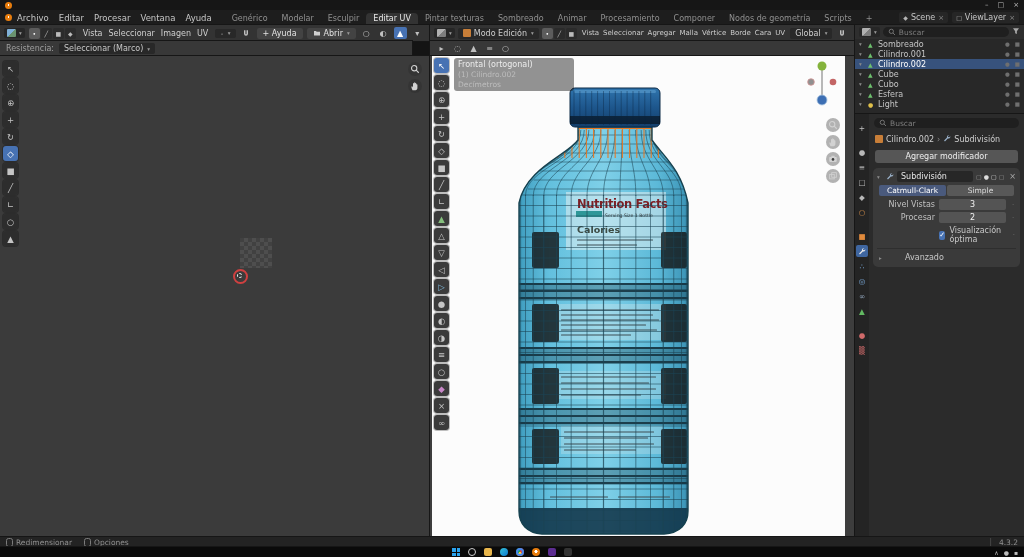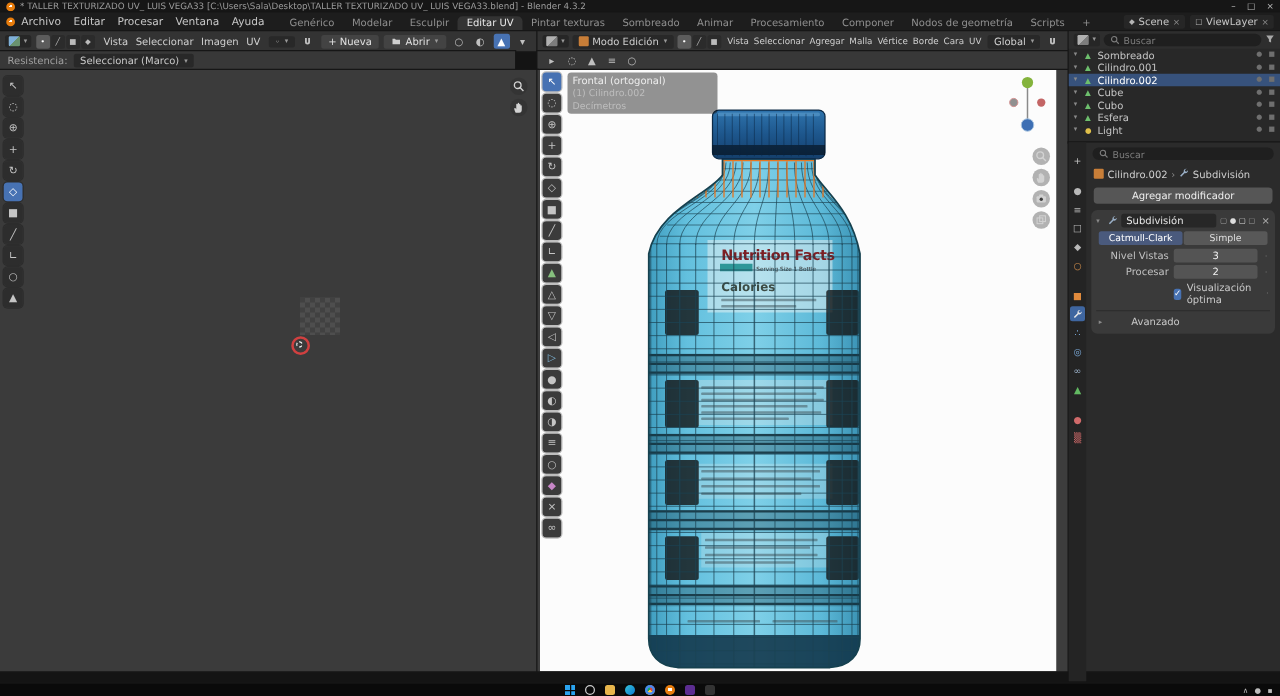--- a/index.html
+++ b/index.html
@@ -147,21 +147,20 @@
     </symbol>
   <symbol id="i-arrow" viewBox="0 0 12 12">
       <path d="M3,1 L3,10.2 L5.4,8 L6.8,11 L8.3,10.3 L7,7.4 L10.2,7.2 Z"></path>
     </symbol>
 </svg>
 
 <div id="app">
 
   <div id="titlebar" class="pane">
     <span class="blogo"></span>
-    <span>* TALLER TEXTURIZADO UV_ LUIS VEGA33 [C:\Users\Sala\Desktop\TALLER TEXTURIZADO UV_ LUIS VEGA33.blend] - Blender 4.3.2</span>
     <span id="wctl">
       <span>–</span>
       <span>□</span>
       <span>×</span>
     </span>
   </div>
 
   <div id="menubar" class="pane">
     <span class="blogo"></span>
     <span id="mb-menus" class="menus">
@@ -219,21 +218,21 @@
     <span class="ddl">
         <span style="font-size:6px">◦</span>
         <span class="car">▾</span>
       </span>
     <span class="ib">
         <svg class="us-s">
           <use href="#i-magnet"></use>
         </svg>
       </span>
     <span class="hbtn">
-        <span>+ Nueva</span>
+        <span>+ Ayuda</span>
       </span>
     <span class="hbtn">
         <svg class="us-s" style="color:#cfcfcf">
           <use href="#i-folder"></use>
         </svg>
         <span>Abrir</span>
         <span class="car">▾</span>
       </span>
     <span class="ib">○</span>
     <span class="ib">◐</span>
@@ -746,20 +745,34 @@
         </div>
         <div class="mdivider"></div>
         <div class="advrow">
           <span class="ocar">▸</span>
           <span>Avanzado</span>
         </div>
       </div>
     </div>
   </div>
 
+  <div id="statusbar" class="pane">
+    <span style="display:flex;align-items:center;gap:3px">
+      <span class="mouse"></span>
+      <span>Redimensionar</span>
+    </span>
+    <span style="display:flex;align-items:center;gap:3px">
+      <span class="mouse"></span>
+      <span>Opciones</span>
+    </span>
+    <span id="sb-right">
+      <span style="color:#5c5c5c">│</span>
+      <span>4.3.2</span>
+    </span>
+  </div>
 
   <div id="taskbar" class="pane">
     <span class="winlogo">
         <i></i>
         <i></i>
         <i></i>
         <i></i>
       </span>
     <span class="tsk" style="border-radius:50%;border:1px solid #ccc;width:6px;height:6px"></span>
     <span class="tsk" style="background:#e8b64c"></span>

